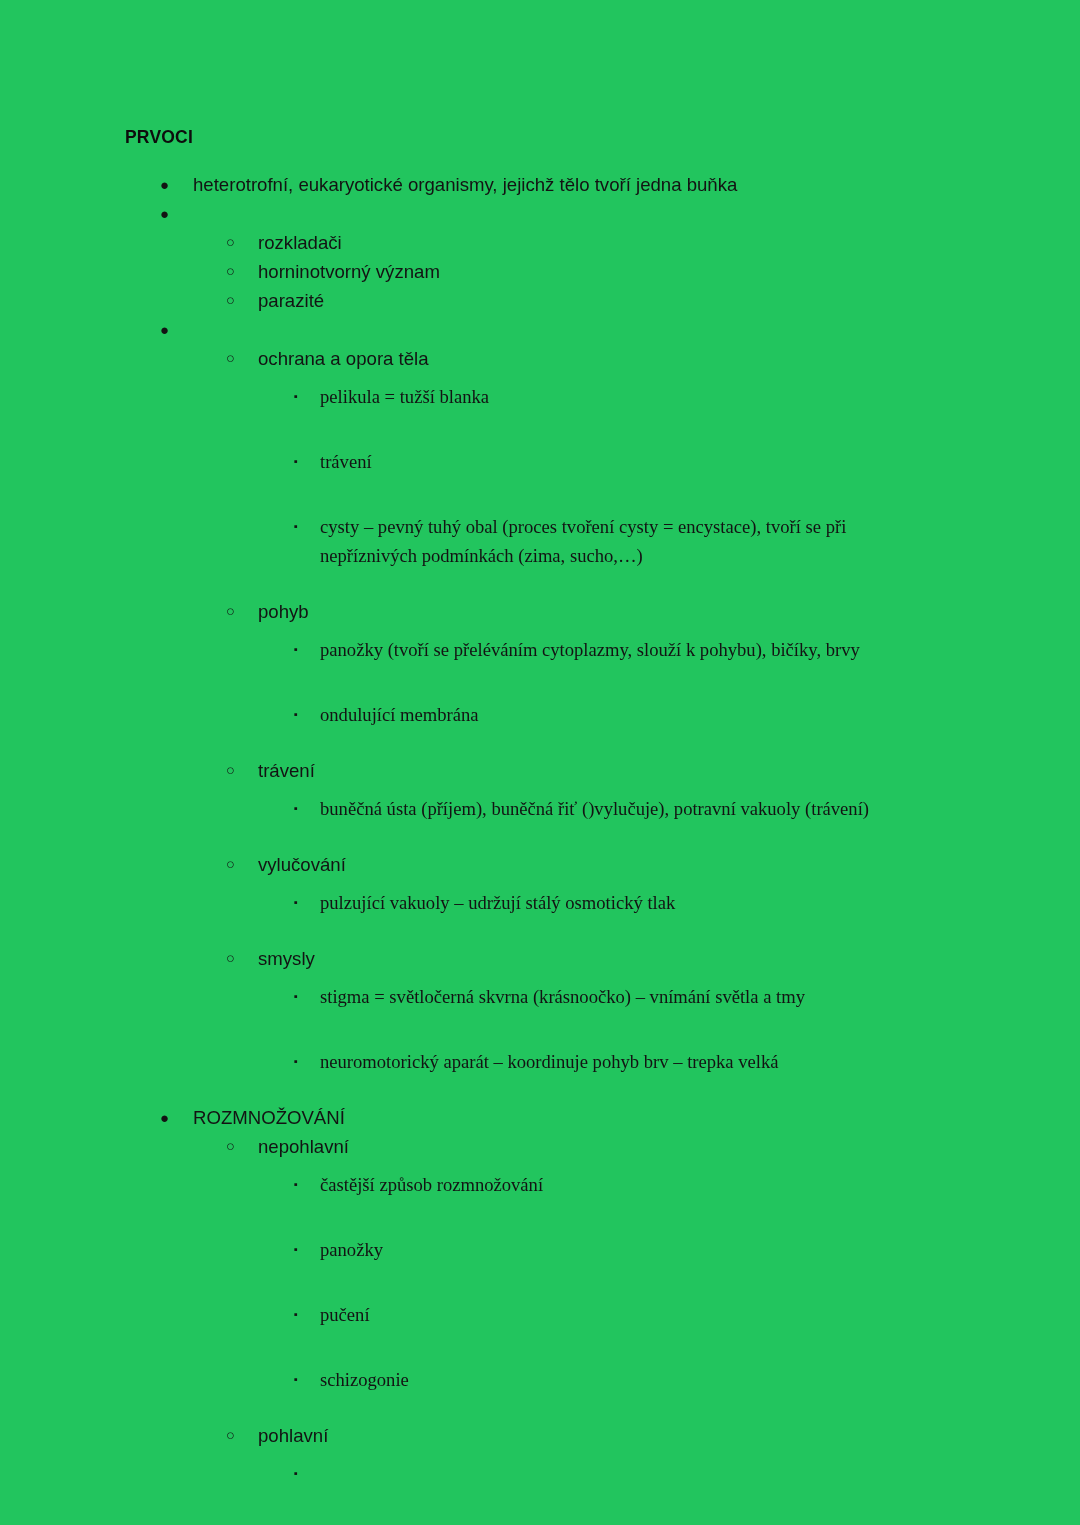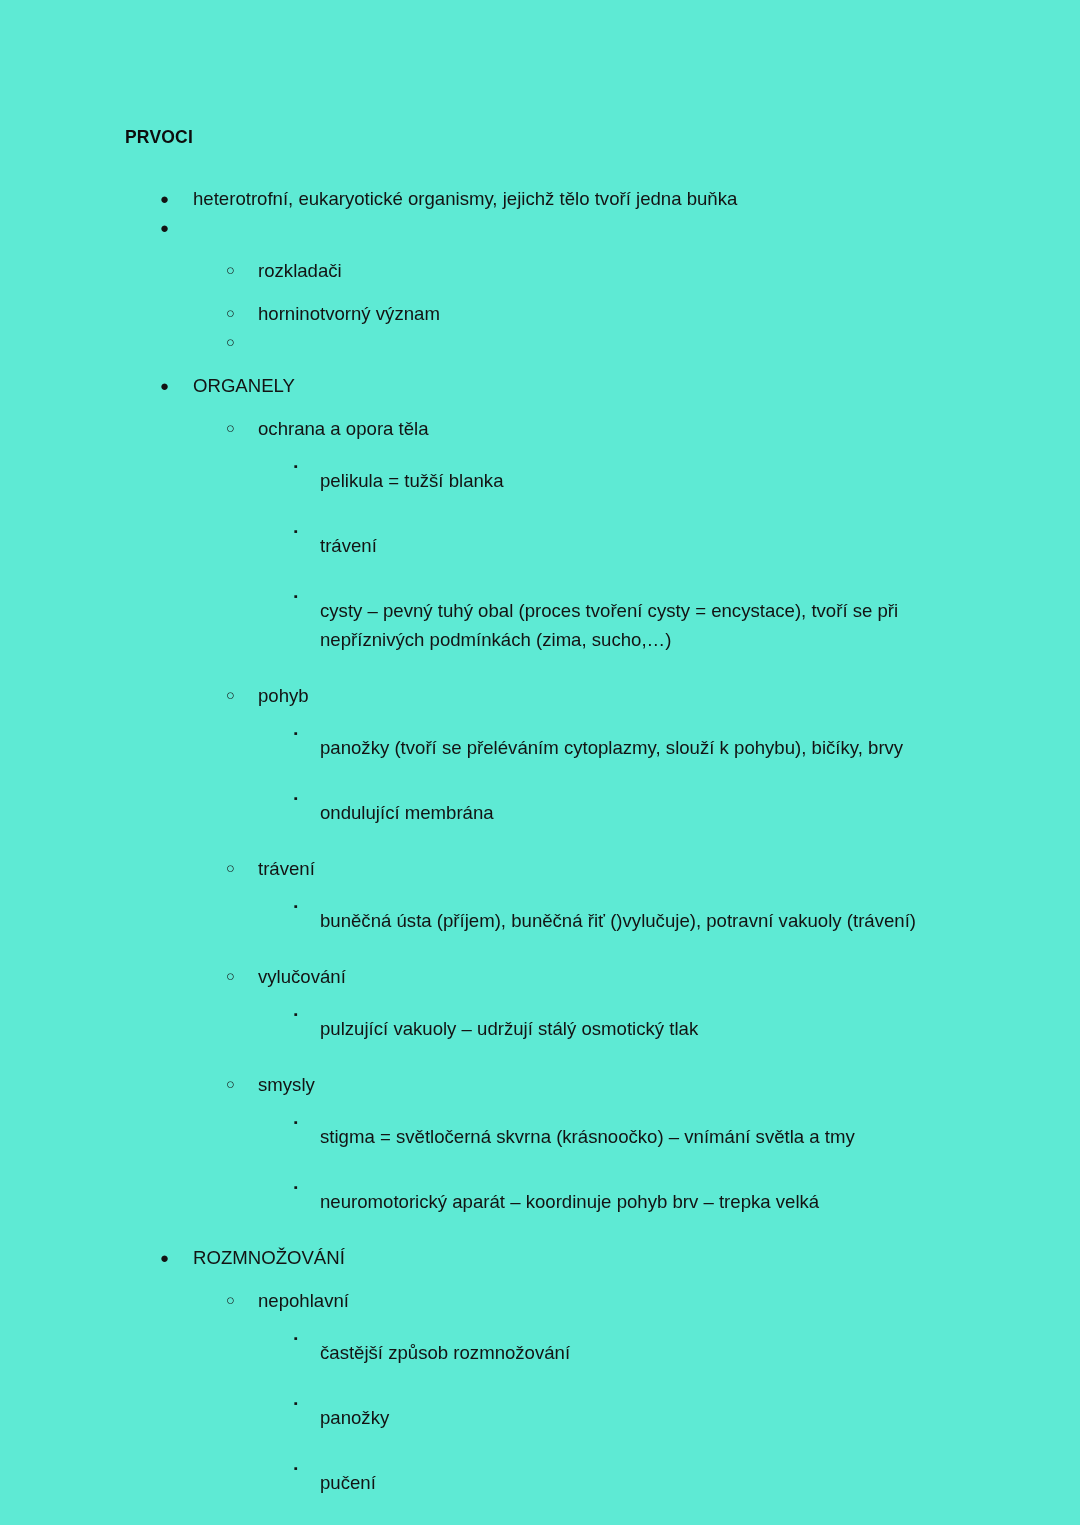--- a/index.html
+++ b/index.html
@@ -4,21 +4,21 @@
 <style>
   html, body {
     margin: 0;
     padding: 0;
     background: #ffffff;
   }
   .page {
     position: relative;
     width: 1080px;
     height: 1525px;
-    background: #5eead4;
+    background: #22c55e;
     font-family: "Liberation Sans", sans-serif;
     color: #131313;
     overflow: hidden;
   }
 
   .doc-title {
     position: absolute;
     left: 125px;
     top: 127px;
     font-size: 17.5px;
@@ -87,31 +87,31 @@
     width: 12px;
     font-size: 11px;
     line-height: 29px;
   }
   .lvl3.wrapped {
     min-height: 76px;
   }
   .lvl3 .text {
     display: block;
     max-width: 620px;
+    font-family: Liberation Serif, serif;
   }
 
   .marker {
     display: block;
     color: #131313;
     user-select: none;
   }
   .text {
     display: block;
     white-space: pre-wrap;
-    margin-top: 14px;
   }
 </style>
 </head>
 <body>
 
 <div class="page">
 
   <div class="doc-title">PRVOCI</div>
 
   <div class="outline">
@@ -125,24 +125,24 @@
       <div class="li lvl2">
         <span class="marker">○</span>
         <span class="text">rozkladači</span>
       </div>
       <div class="li lvl2">
         <span class="marker">○</span>
         <span class="text">horninotvorný význam</span>
       </div>
       <div class="li lvl2">
         <span class="marker">○</span>
-      </div>
-      <div class="li lvl1">
-        <span class="marker">●</span>
-        <span class="text">ORGANELY</span>
+        <span class="text">parazité</span>
+      </div>
+      <div class="li lvl1">
+        <span class="marker">●</span>
       </div>
       <div class="li lvl2">
         <span class="marker">○</span>
         <span class="text">ochrana a opora těla</span>
       </div>
       <div class="li lvl3">
         <span class="marker">▪</span>
         <span class="text">pelikula = tužší blanka</span>
       </div>
       <div class="li lvl3">

